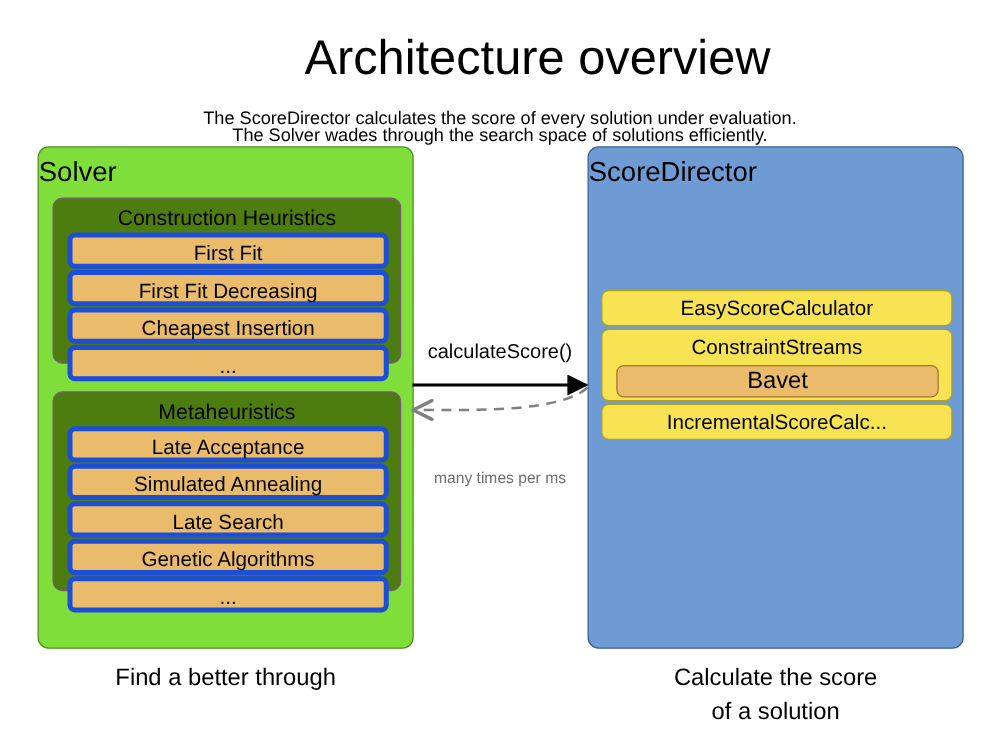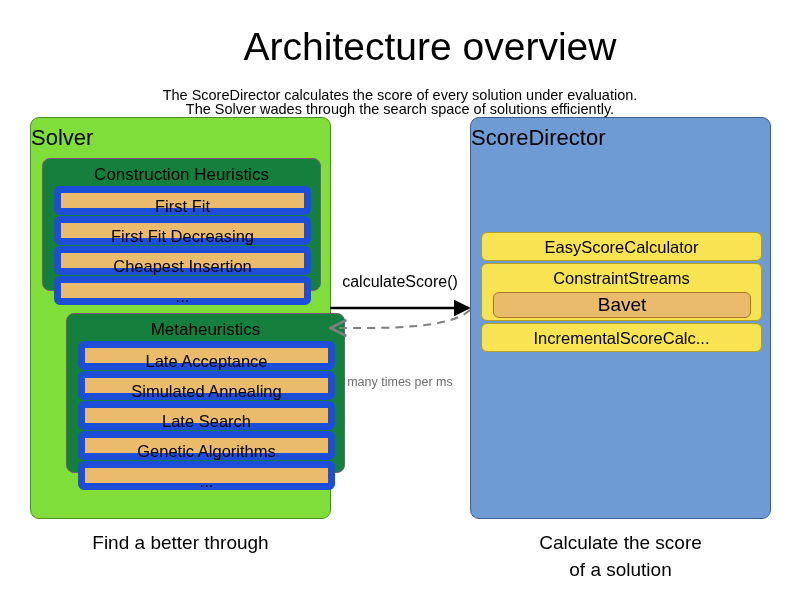--- a/index.html
+++ b/index.html
@@ -69,21 +69,21 @@
     height: 402px;
     background: #80DE3A;
     border-color: #4f8f1f;
   }
   #solver-panel .panel-title { top: 8px; }
 
   .group-panel {
     position: absolute;
     box-sizing: border-box;
     border-radius: 8px;
-    background: #15803d;
+    background: #4d7c0f;
     border: 1px solid #7d567a;
   }
   .group-title {
     position: absolute;
     left: 0;
     width: 100%;
     text-align: center;
     font-size: 17px;
     line-height: 21px;
     top: 5px;
@@ -93,32 +93,31 @@
     left: 11px;
     top: 40px;
     width: 279px;
     height: 133px;
   }
   #mh-group {
     left: 11px;
     top: 195px;
     width: 279px;
     height: 160px;
-    margin-left: 24px;
   }
 
   .item-box {
     position: absolute;
     box-sizing: border-box;
     left: 11px;
     width: 257px;
     height: 29px;
     border-radius: 6px;
     background: #EABB6B;
-    border: 7px solid #1d4ed8;
+    border: 4px solid #1d4ed8;
     text-align: center;
     font-size: 16.5px;
     line-height: 27px;
   }
 
   
   #scoredirector-panel {
     left: 470px;
     top: 117px;
     width: 301px;

